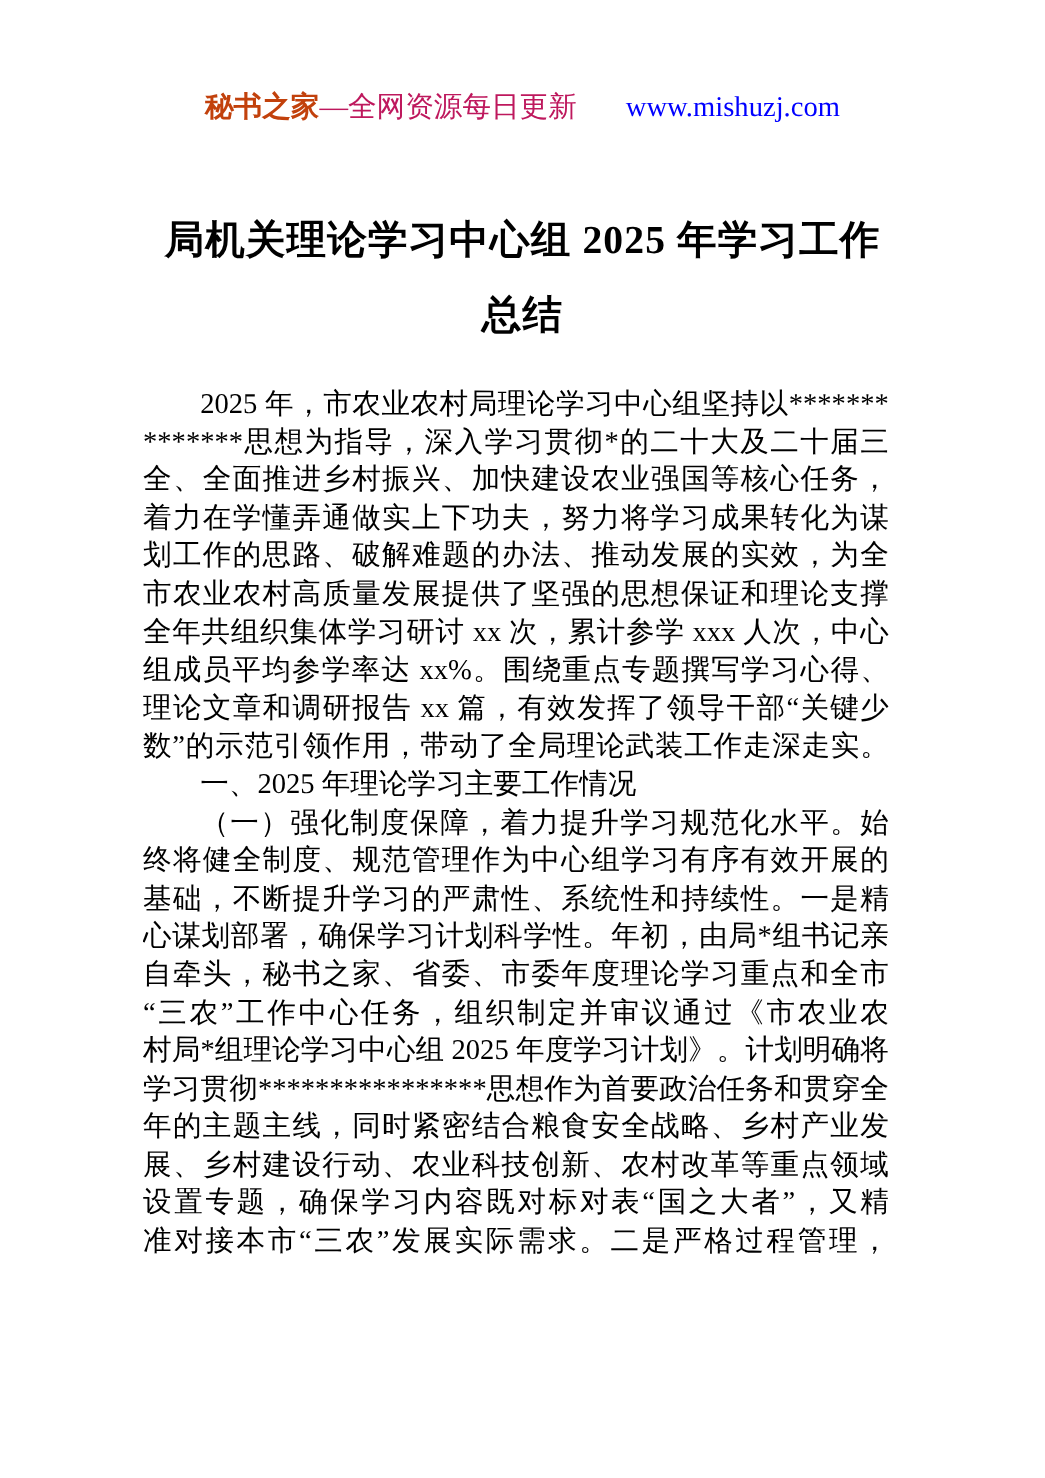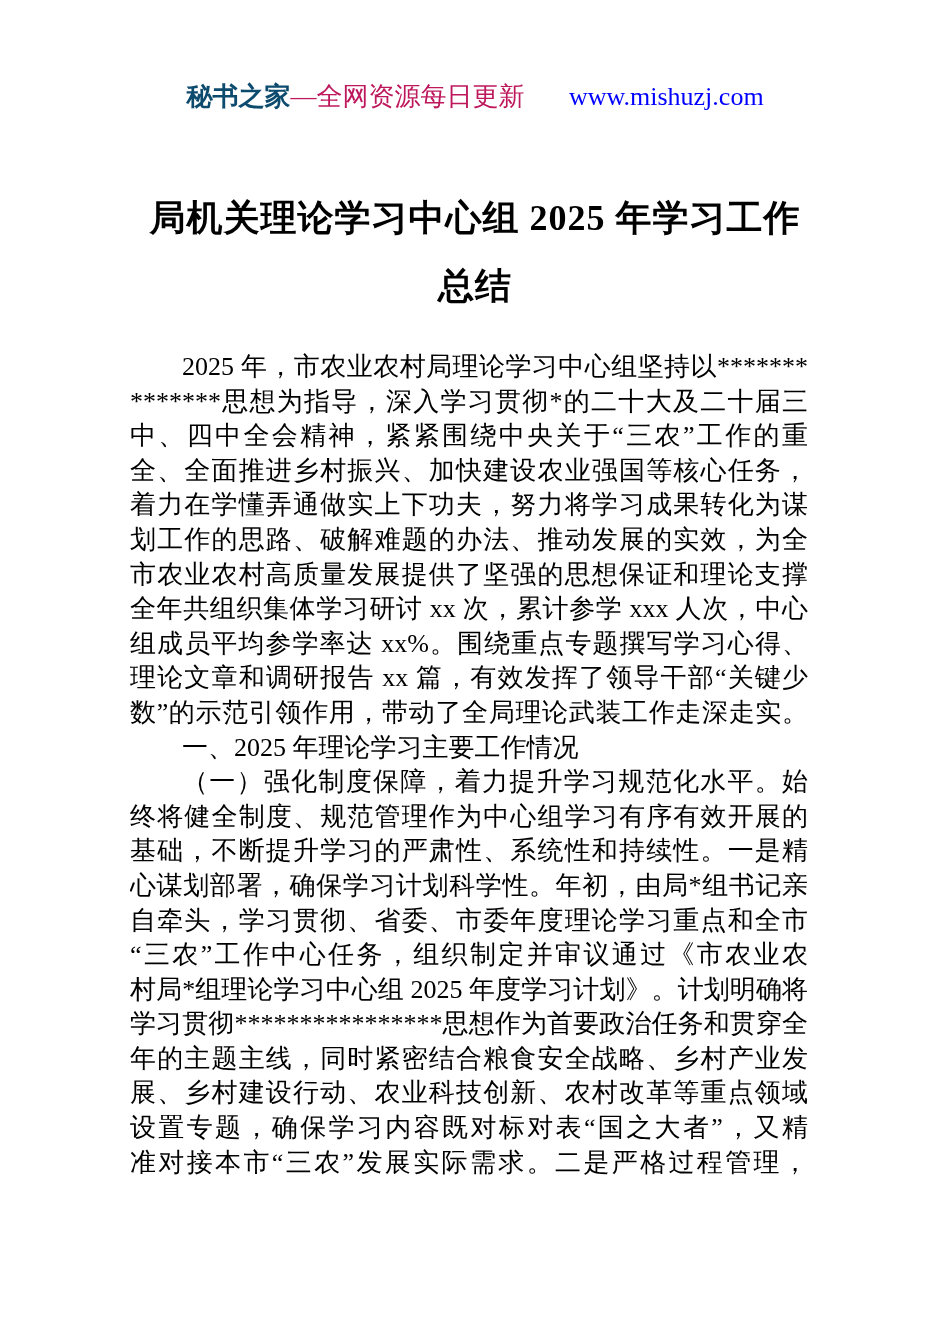--- a/index.html
+++ b/index.html
@@ -17,21 +17,21 @@
     color: #000000;
   }
   .site-header {
     padding-top: 80px;
     text-align: center;
     font-size: 26px;
     line-height: 34px;
     white-space: nowrap;
   }
   .site-header .brand {
-    color: #0c4a6e;
+    color: #c2410c;
     font-weight: 700;
     margin-top: 18px;
   }
   .site-header .tagline {
     color: #be185d;
   }
   .site-header .url {
     color: #0000ff;
     cursor: pointer;
     margin-left: 38px;
@@ -81,35 +81,34 @@
   </div>
 
   <h1 class="doc-title">
     <span class="title-line">局机关理论学习中心组 2025 年学习工作</span>
     <span class="title-line">总结</span>
   </h1>
 
   <div class="doc-body">
       <div class="line indent">2025 年，市农业农村局理论学习中心组坚持以********</div>
       <div class="line">*******思想为指导，深入学习贯彻*的二十大及二十届三</div>
-      <div class="line">中、四中全会精神，紧紧围绕中央关于“三农”工作的重</div>
       <div class="line">全、全面推进乡村振兴、加快建设农业强国等核心任务，</div>
       <div class="line">着力在学懂弄通做实上下功夫，努力将学习成果转化为谋</div>
       <div class="line">划工作的思路、破解难题的办法、推动发展的实效，为全</div>
       <div class="line">市农业农村高质量发展提供了坚强的思想保证和理论支撑</div>
       <div class="line">全年共组织集体学习研讨 xx 次，累计参学 xxx 人次，中心</div>
       <div class="line">组成员平均参学率达 xx%。围绕重点专题撰写学习心得、</div>
       <div class="line">理论文章和调研报告 xx 篇，有效发挥了领导干部“关键少</div>
       <div class="line">数”的示范引领作用，带动了全局理论武装工作走深走实。</div>
       <div class="line indent no-justify">一、2025 年理论学习主要工作情况</div>
       <div class="line indent">（一）强化制度保障，着力提升学习规范化水平。始</div>
       <div class="line">终将健全制度、规范管理作为中心组学习有序有效开展的</div>
       <div class="line">基础，不断提升学习的严肃性、系统性和持续性。一是精</div>
       <div class="line">心谋划部署，确保学习计划科学性。年初，由局*组书记亲</div>
-      <div class="line">自牵头，学习贯彻、省委、市委年度理论学习重点和全市</div>
+      <div class="line">自牵头，秘书之家、省委、市委年度理论学习重点和全市</div>
       <div class="line">“三农”工作中心任务，组织制定并审议通过《市农业农</div>
       <div class="line">村局*组理论学习中心组 2025 年度学习计划》。计划明确将</div>
       <div class="line">学习贯彻****************思想作为首要政治任务和贯穿全</div>
       <div class="line">年的主题主线，同时紧密结合粮食安全战略、乡村产业发</div>
       <div class="line">展、乡村建设行动、农业科技创新、农村改革等重点领域</div>
       <div class="line">设置专题，确保学习内容既对标对表“国之大者”，又精</div>
       <div class="line">准对接本市“三农”发展实际需求。二是严格过程管理，</div>
     </div>
 
 </div>

